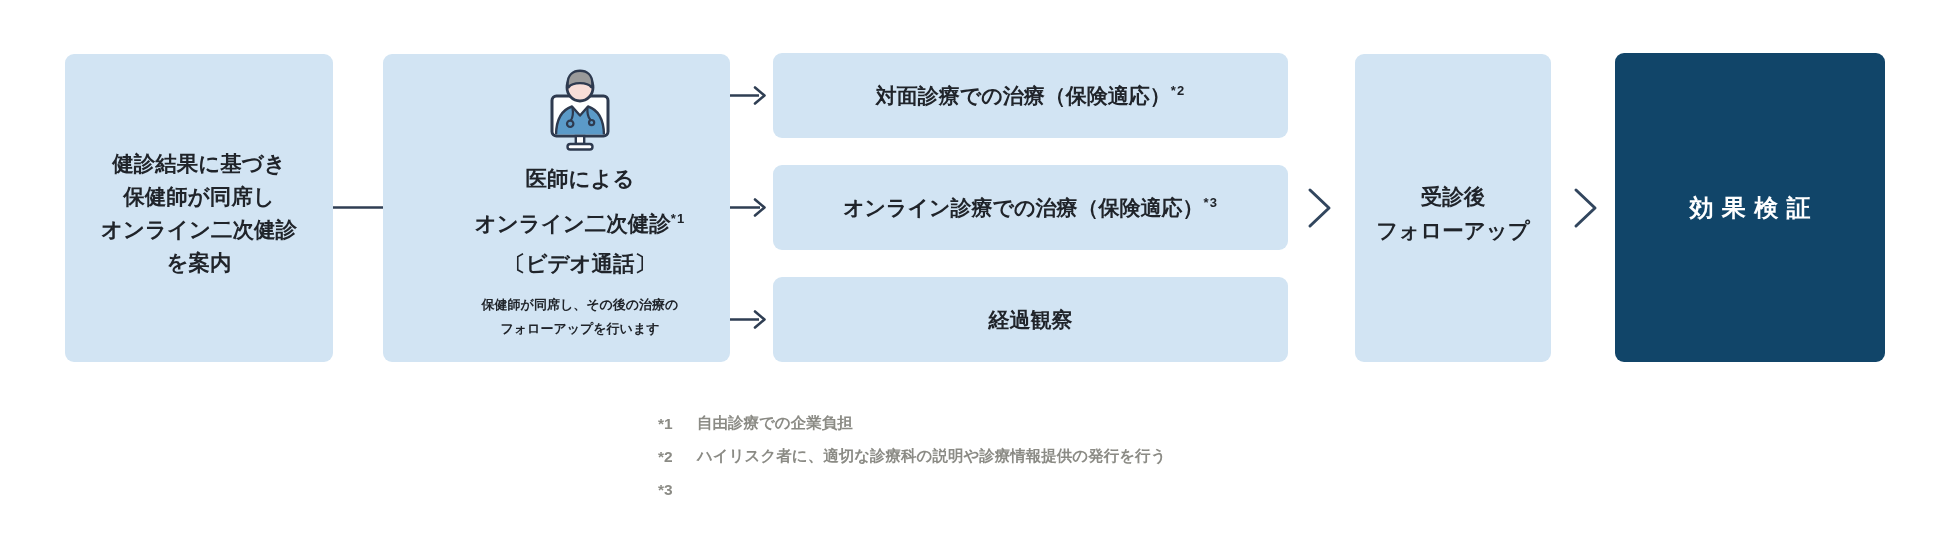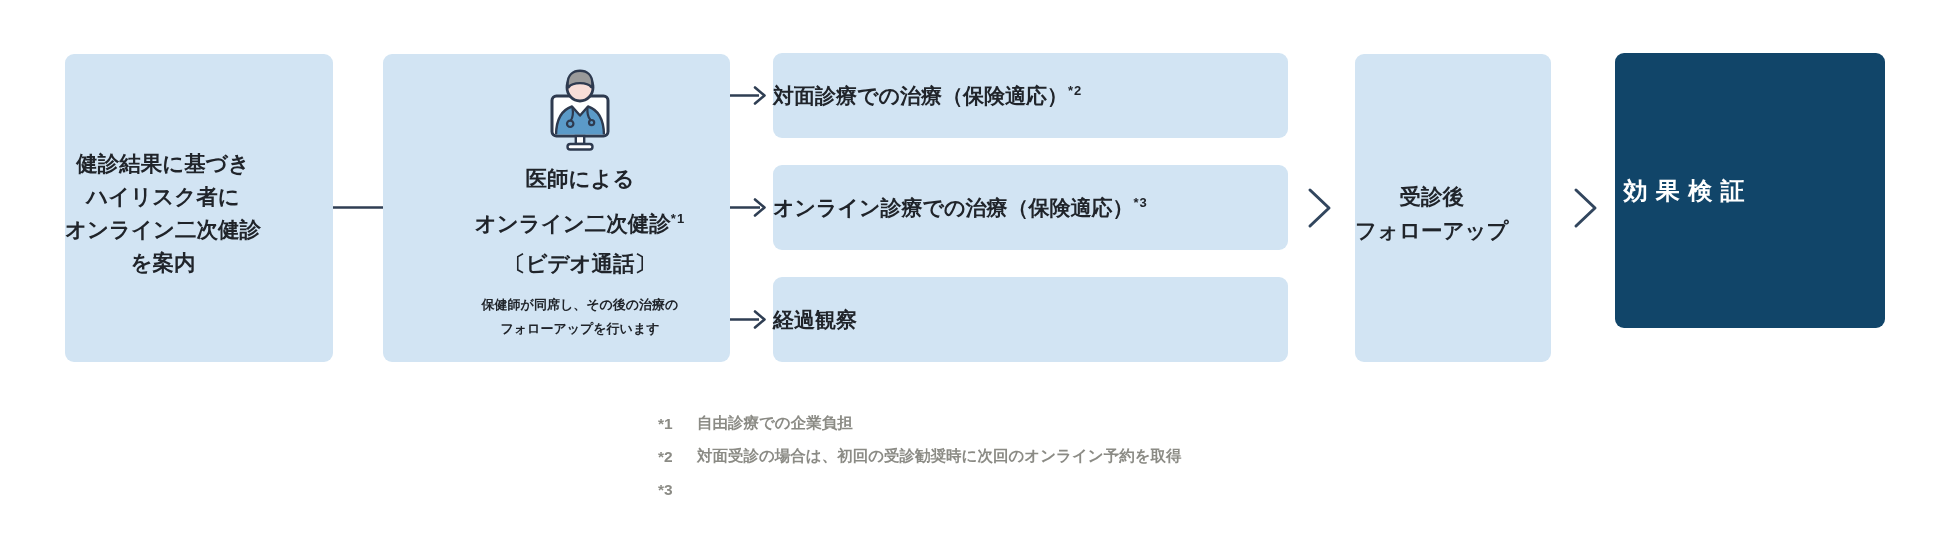--- a/index.html
+++ b/index.html
@@ -10,20 +10,21 @@
     font-family:"Liberation Sans", sans-serif;
     color:#20242a;
     overflow:hidden;
   }
   .box{
     position:absolute;
     background:#d2e4f3;
     border-radius:9px;
     display:flex;
     align-items:center;
+    justify-content:center;
     text-align:center;
     font-weight:bold;
   }
   .step-text{font-size:21.5px;line-height:33px;margin-top:12px;}
   .box-step2{flex-direction:column;justify-content:flex-start;}
   .step2-title{font-size:21.5px;line-height:40px;margin-top:2px;}
   .step2-note{font-size:13px;line-height:24px;margin-top:9px;}
   .branch-label{font-size:21px;}
   sup.fn{font-size:13px;vertical-align:super;letter-spacing:1px;}
   .box-dark{
@@ -67,21 +68,21 @@
     <polyline points="755,199.5 764.5,207.5 755,215.5" fill="none" stroke="#2f3e53" stroke-width="2.6" stroke-linecap="round" stroke-linejoin="round"></polyline>
     <polyline points="755,311.5 764.5,319.5 755,327.5" fill="none" stroke="#2f3e53" stroke-width="2.6" stroke-linecap="round" stroke-linejoin="round"></polyline>
 
     <polyline points="1310,190 1329,208 1310,226" fill="none" stroke="#32465e" stroke-width="3" stroke-linecap="round" stroke-linejoin="round"></polyline>
     <polyline points="1576,190 1595,208 1576,226" fill="none" stroke="#32465e" stroke-width="3" stroke-linecap="round" stroke-linejoin="round"></polyline>
   </svg>
 
   <div class="box" style="left:65px;top:54px;width:268px;height:308px;">
     <div class="step-text">
       <div>健診結果に基づき</div>
-      <div>ハイリスク者に</div>
+      <div>保健師が同席し</div>
       <div>オンライン二次健診</div>
       <div>を案内</div>
     </div>
   </div>
 
   <div class="box box-step2" style="left:383px;top:54px;width:300px;height:308px;padding-left:47px;">
     <svg width="74" height="92" viewBox="0 0 74 92" style="margin-top:11px;">
       <defs>
         <clipPath id="monClip">
             <rect x="11" y="32.5" width="52" height="37" rx="2"></rect>
@@ -133,31 +134,31 @@
     </div>
   </div>
 
   <div class="box" style="left:1355px;top:54px;width:196px;height:308px;">
     <div class="step-text" style="line-height:34px;">
       <div>受診後</div>
       <div>フォローアップ</div>
     </div>
   </div>
 
-  <div class="box box-dark" style="left:1615px;top:53px;width:270px;height:275px;">
+  <div class="box box-dark" style="left:1615px;top:53px;width:270px;height:309px;">
     <div class="dark-label">効果検証</div>
   </div>
 
   <div class="footnotes">
     <div class="footnote-row">
       <span class="fn-marker">*1</span>
       <span>自由診療での企業負担</span>
     </div>
     <div class="footnote-row">
       <span class="fn-marker">*2</span>
-      <span>対面受診の場合は、初回の受診勧奨時に次回のオンライン予約を取得</span>
+      <span>ハイリスク者に、適切な診療科の説明や診療情報提供の発行を行う</span>
     </div>
     <div class="footnote-row">
       <span class="fn-marker">*3</span>
     </div>
   </div>
 
 </div>
 
 </body></html>

